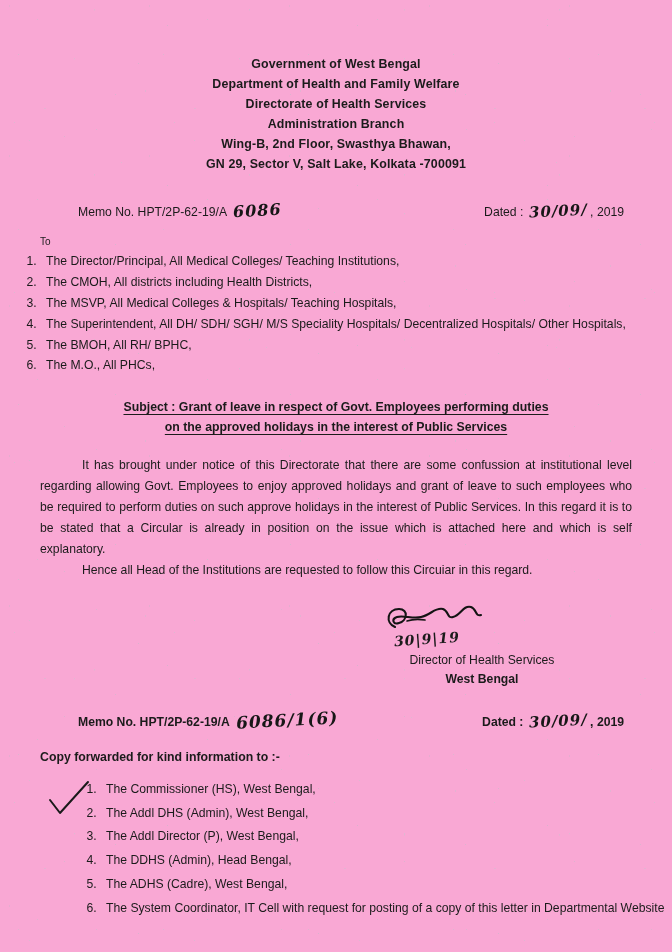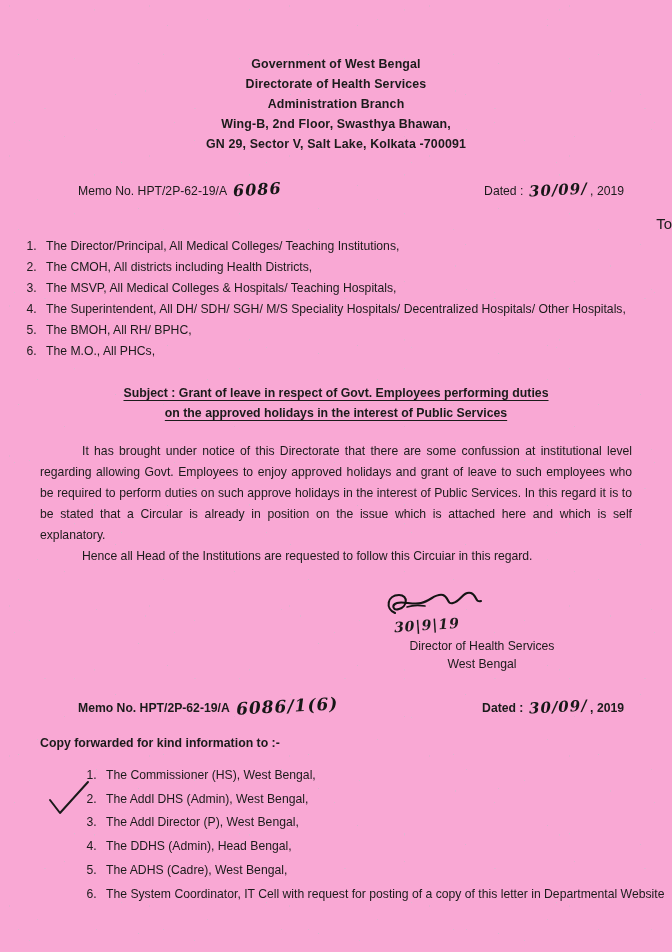--- a/index.html
+++ b/index.html
@@ -87,22 +87,21 @@
     transform: rotate(-3deg);
     display: inline-block;
   }
   .hand.num1 { font-size: 16px; margin-left: 6px; }
   .hand.num2 { font-size: 17px; margin-left: 6px; }
   .hand.date { font-size: 15px; margin: 0 2px 0 6px; }
 
   
   .to-label {
     margin: 16px 0 4px 40px;
-    font-size: 15px;
-    text-align: right;
+    font-size: 10px;
   }
   ol.recipients {
     margin: 0;
     font-size: 12.2px;
     line-height: 1.72;
   }
   ol.recipients li { padding-left: 6px; }
   ol.recipients.copy-list { line-height: 1.95; padding-left: 100px; }
 
   
@@ -131,21 +130,21 @@
 
   
   .sign-block {
     text-align: center;
     font-size: 12.2px;
     line-height: 1.5;
     position: relative;
   }
   .sign-block.top { margin: 20px 60px 0 auto; width: 260px; }
   .sign-block .role { font-weight: normal; }
-  .sign-block .region { font-weight: normal; }
+  .sign-block .region { font-weight: bold; }
   .hand-inline {
     font-family: "DejaVu Serif", serif;
     font-style: italic;
     font-weight: bold;
     font-size: 14px;
     letter-spacing: 1px;
     display: inline-block;
     transform: rotate(-4deg);
   }
   .sig-svg { display: block; margin: 0 auto; }
@@ -167,20 +166,21 @@
 </head>
 <body>
 
 <div class="page">
   <div class="speckle"></div>
 
   <div class="content">
 
     <div class="letterhead">
       <div class="ln">Government of West Bengal</div>
+      <div class="ln">Department of Health and Family Welfare</div>
       <div class="ln">Directorate of Health Services</div>
       <div class="ln">Administration Branch</div>
       <div class="ln">Wing-B, 2nd Floor, Swasthya Bhawan,</div>
       <div class="ln addr-underline">GN 29, Sector V, Salt Lake, Kolkata -700091</div>
     </div>
 
     <div class="memo-row">
       <div class="memo-left">
         <span>Memo No. HPT/2P-62-19/A</span>
         <span class="hand num1">6086</span>

